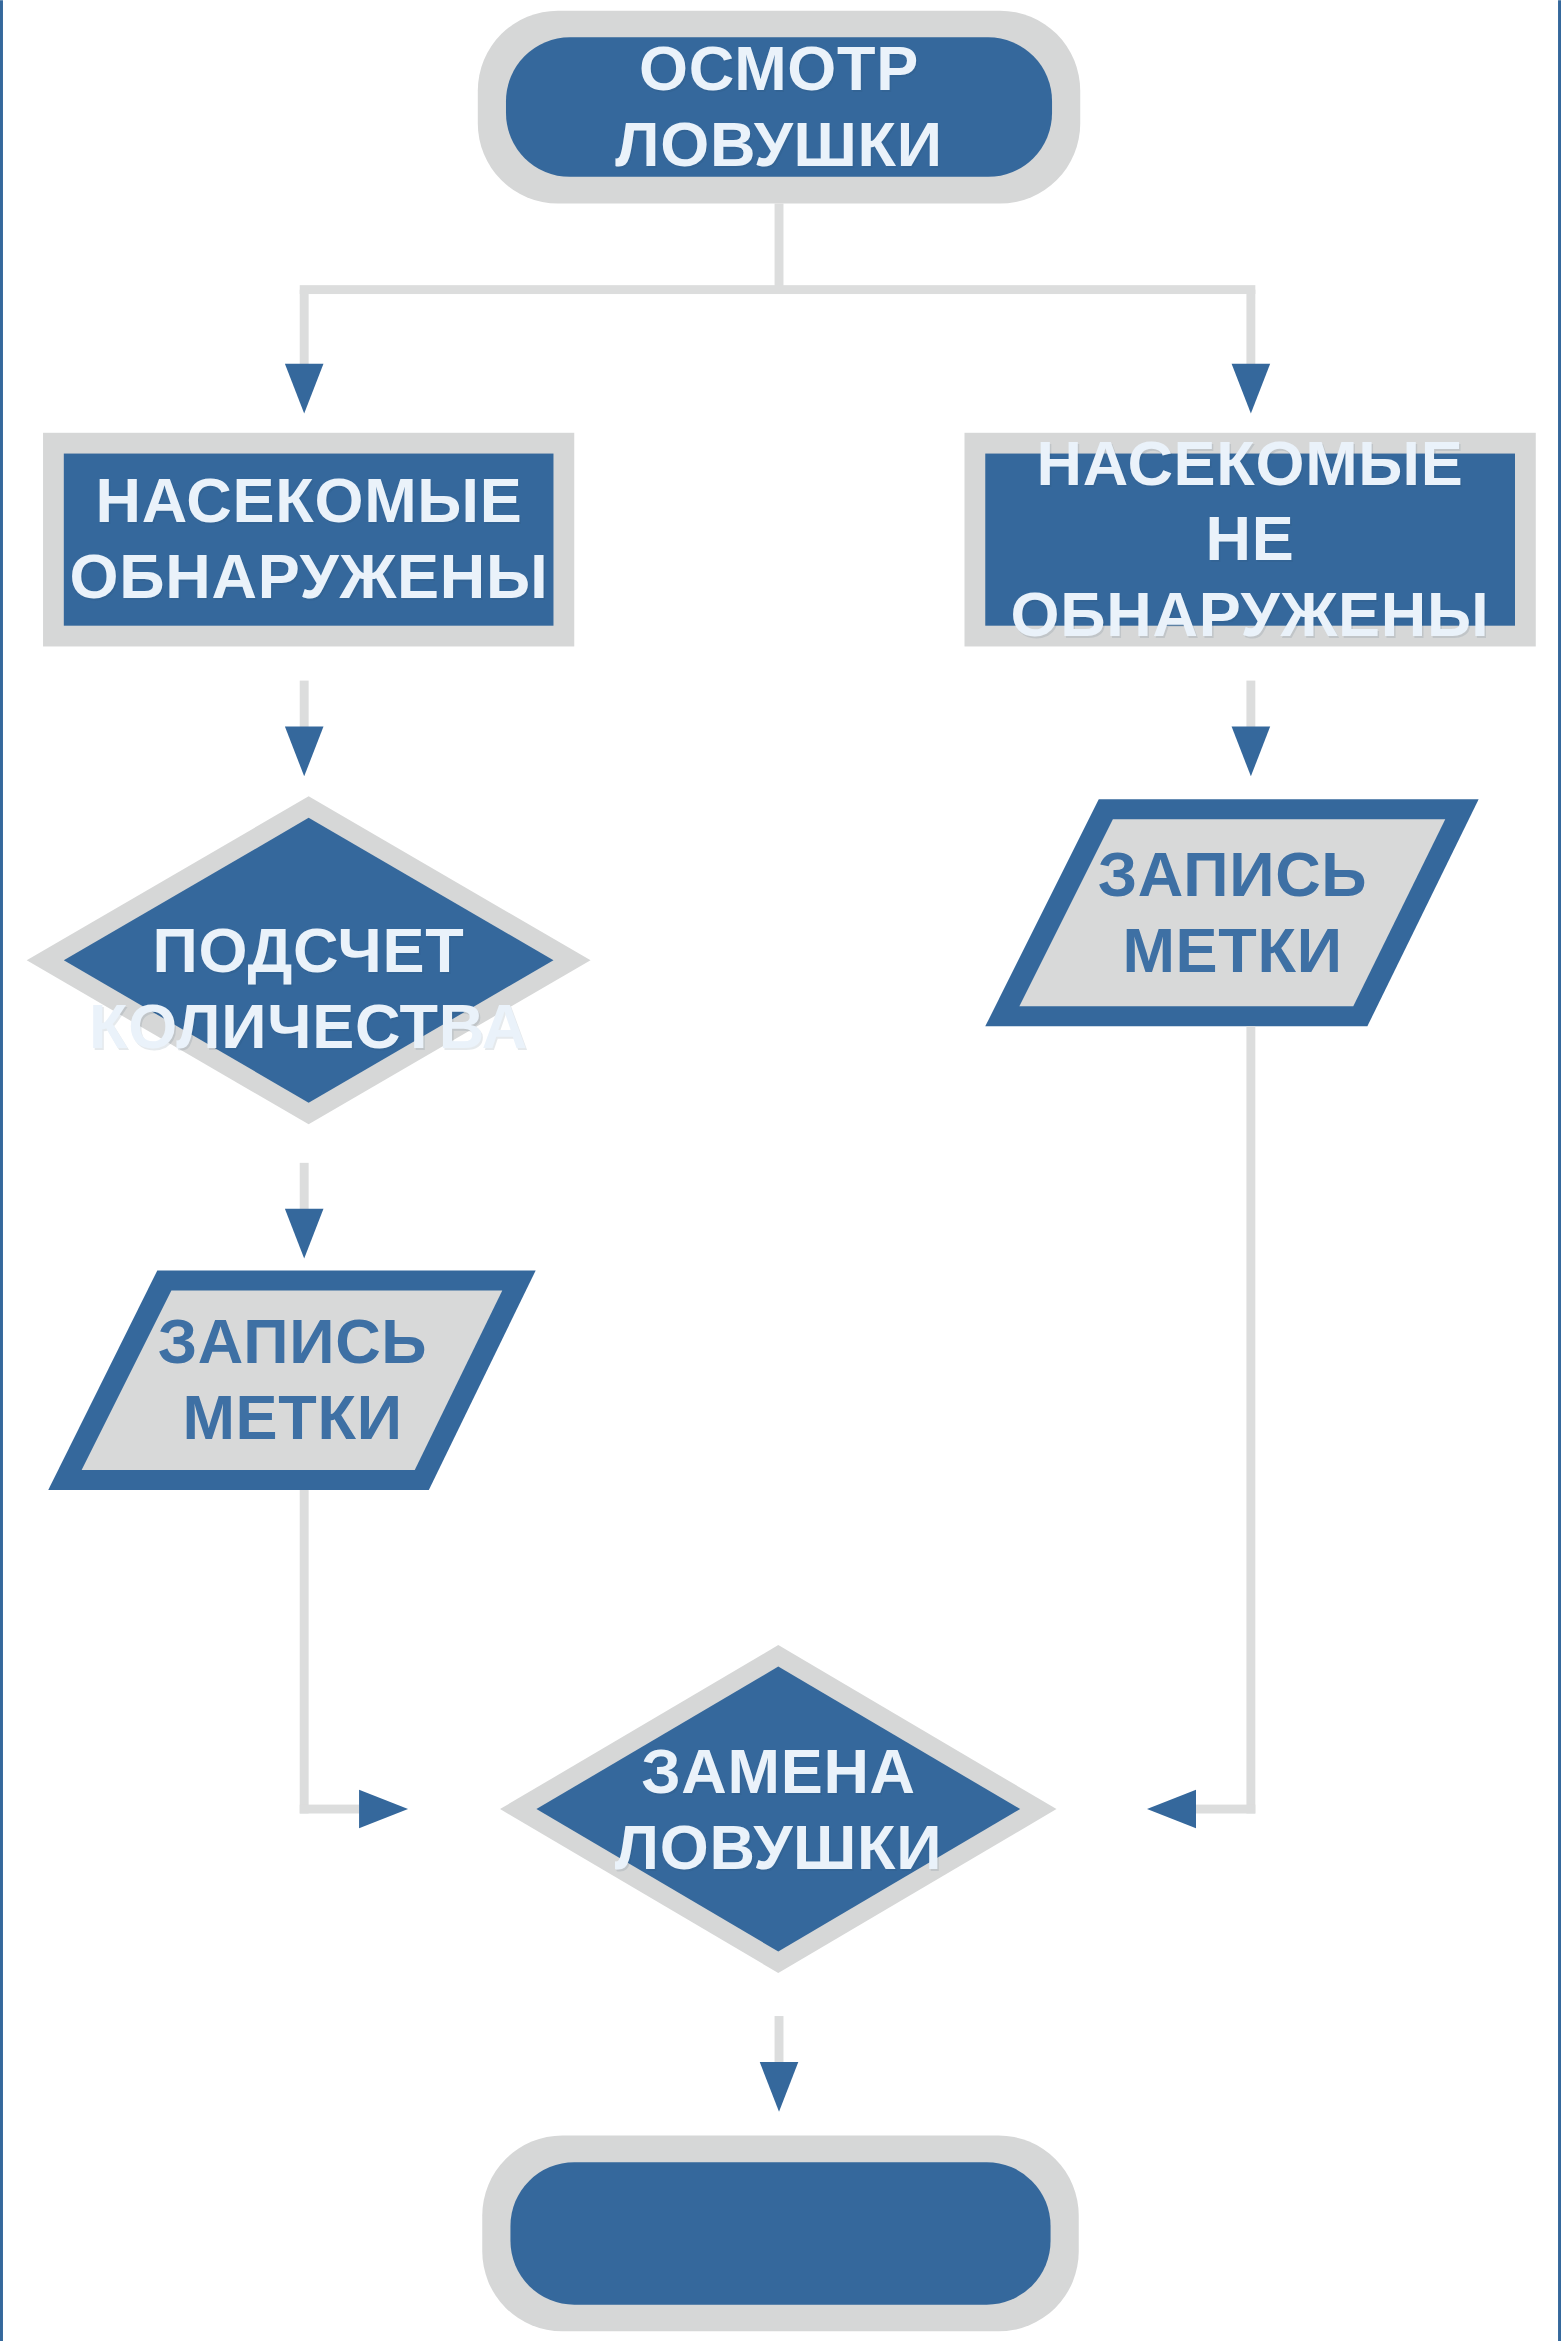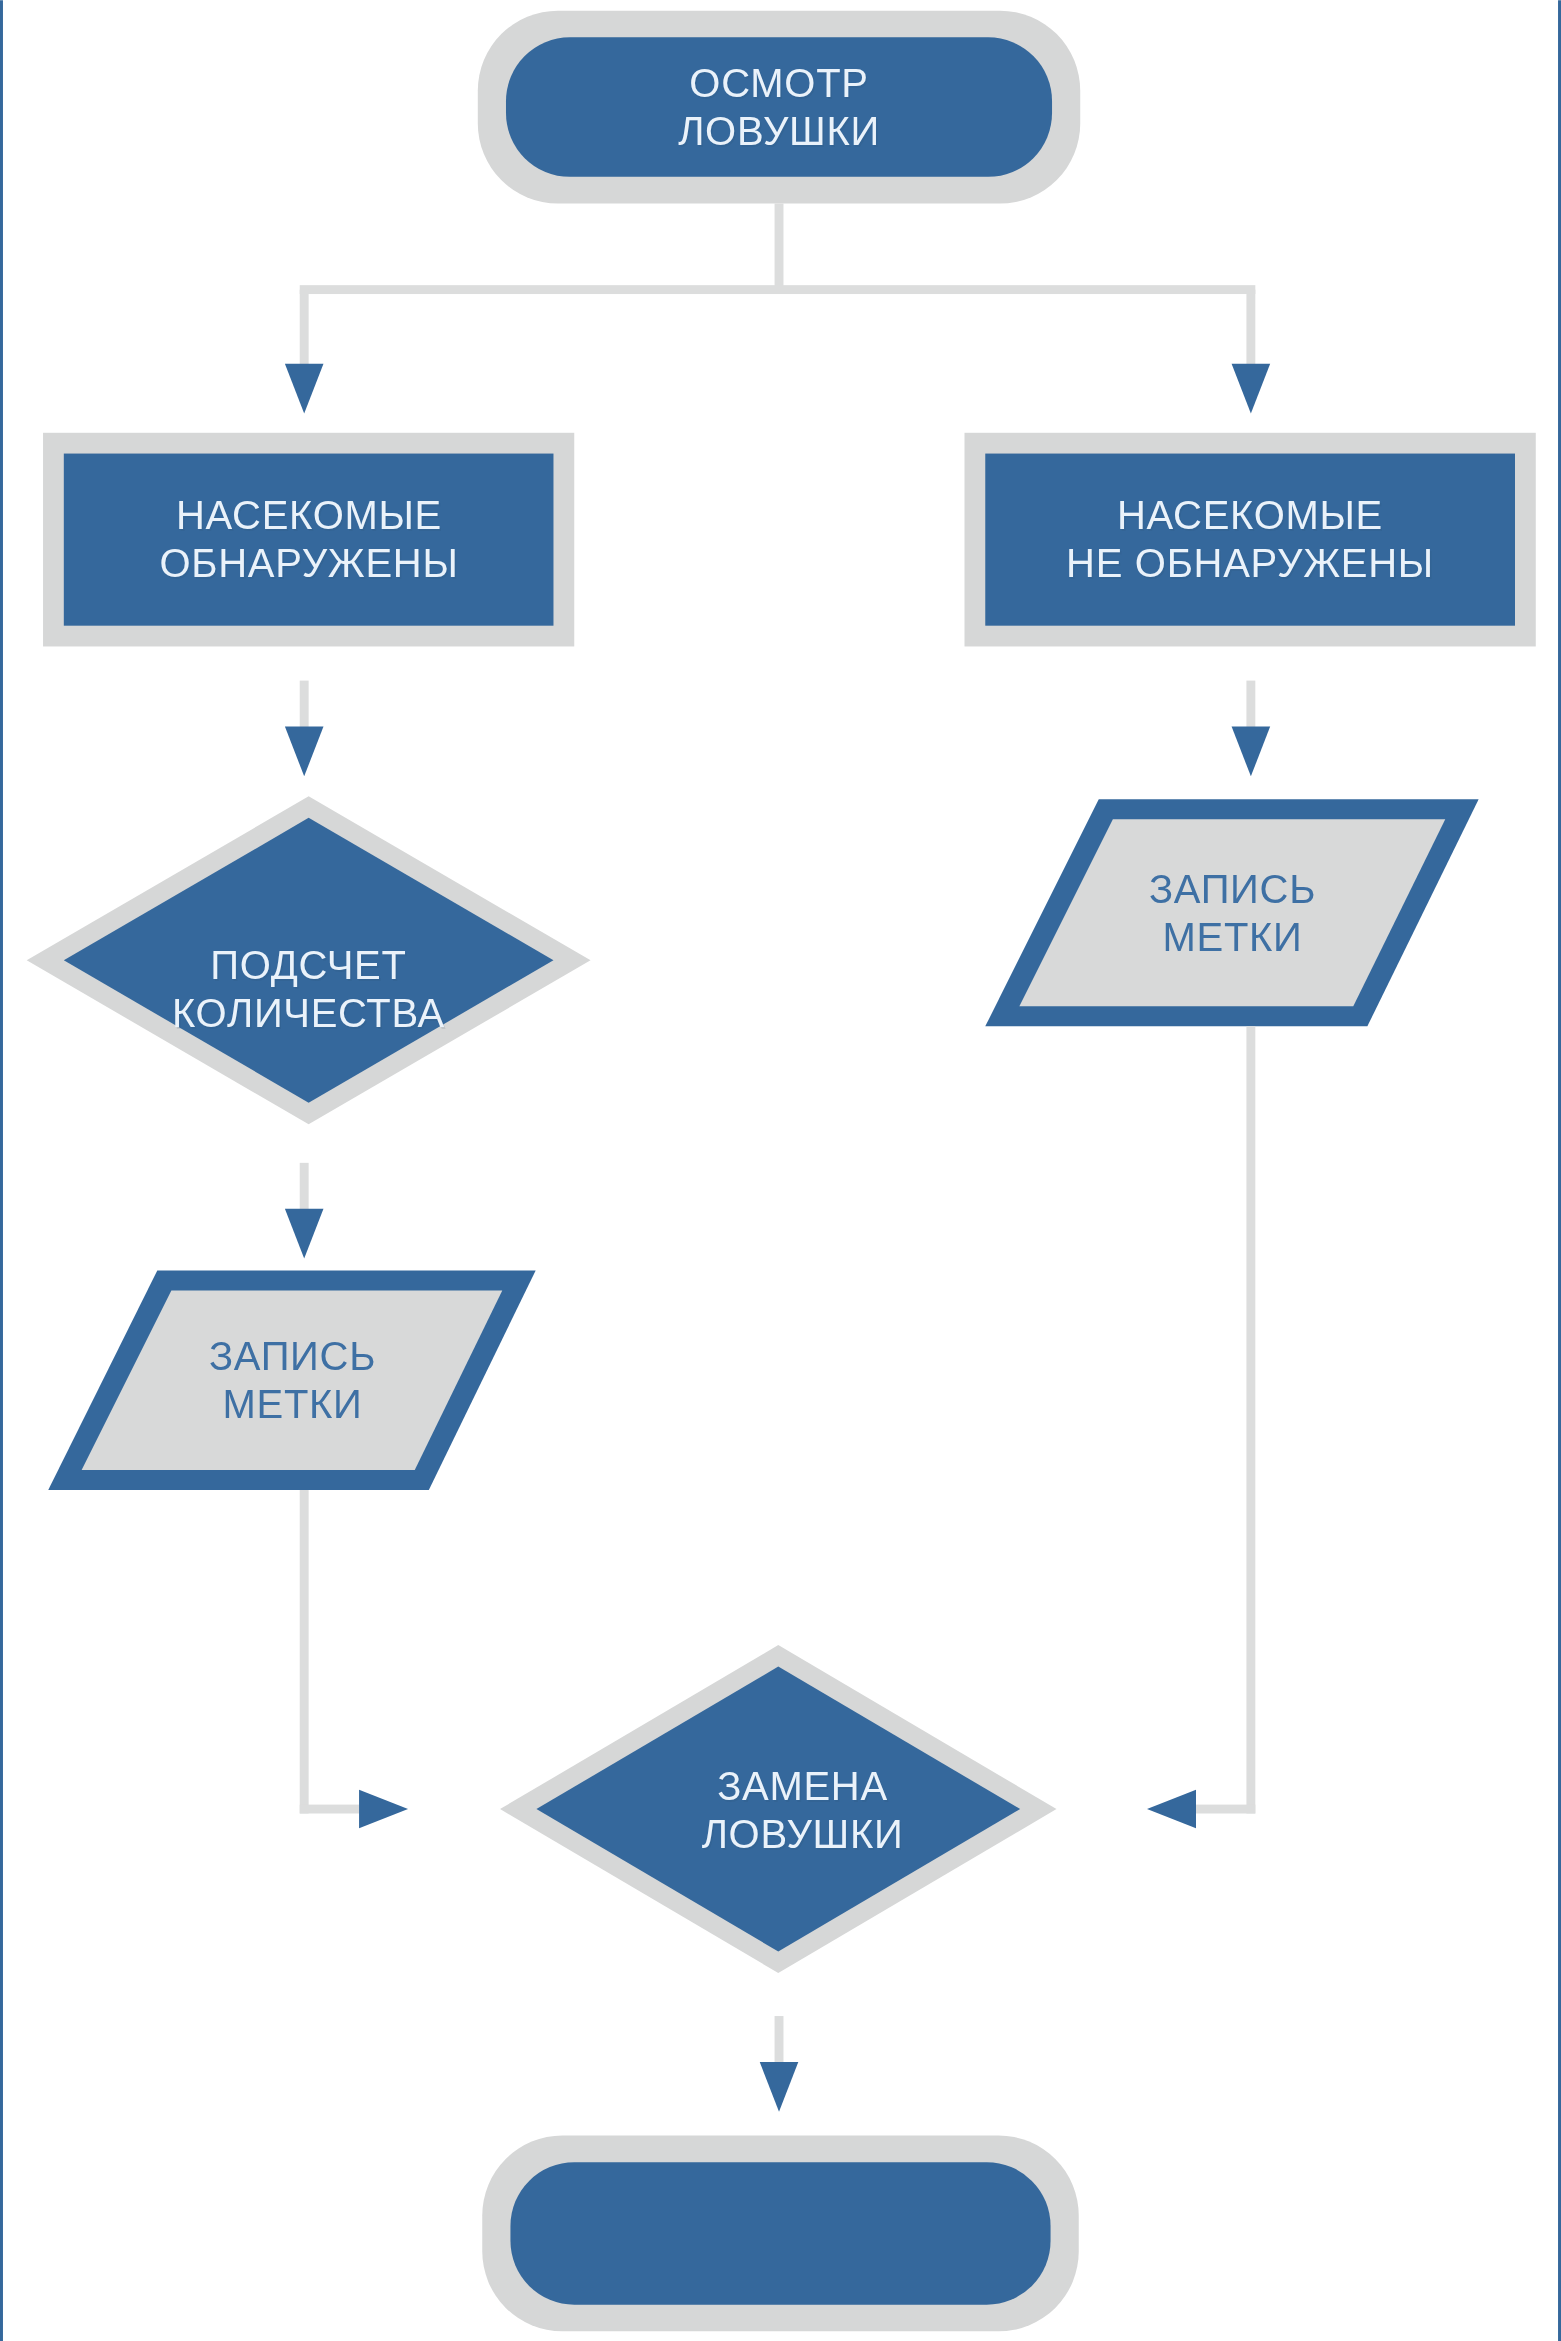--- a/index.html
+++ b/index.html
@@ -23,21 +23,21 @@
   #shapes{position:absolute;left:0;top:0;width:100%;height:100%;display:block;}
   .f-blue{fill:var(--accent-blue);}
   .f-gray{fill:var(--shape-gray);}
   .f-pgray{fill:var(--parallelogram-fill);}
   .f-line{fill:var(--line-gray);}
   .f-edge{fill:var(--edge-line-blue);}
   .label{
     position:absolute;
     display:flex;align-items:center;justify-content:center;
     text-align:center;white-space:pre-line;
-    font-weight:normal;font-size:40px;line-height:1.2;letter-spacing:0.7px;
+    font-weight:bold;font-size:63px;line-height:1.2;letter-spacing:0.7px;
     pointer-events:none;
   }
   .label.light{color:var(--text-on-blue);text-shadow:1.5px 1.5px 0 rgba(40,70,100,0.12);}
   .label.dark{color:var(--parallelogram-text);}
 </style>
 </head>
 <body>
 
 <div id="canvas">
 
@@ -125,17 +125,17 @@
 
   <div class="label light" style="left:86px;top:877px;width:445px;height:223px">ПОДСЧЕТ
 КОЛИЧЕСТВА</div>
 
   <div class="label dark" style="left:1047px;top:839px;width:371px;height:148px">ЗАПИСЬ
 МЕТКИ</div>
 
   <div class="label dark" style="left:107px;top:1306px;width:371px;height:148px">ЗАПИСЬ
 МЕТКИ</div>
 
-  <div class="label light" style="left:580px;top:1698px;width:445px;height:223px">ЗАМЕНА
+  <div class="label light" style="left:556px;top:1698px;width:445px;height:223px">ЗАМЕНА
 ЛОВУШКИ</div>
 
 </div>
 
 
 </body></html>

